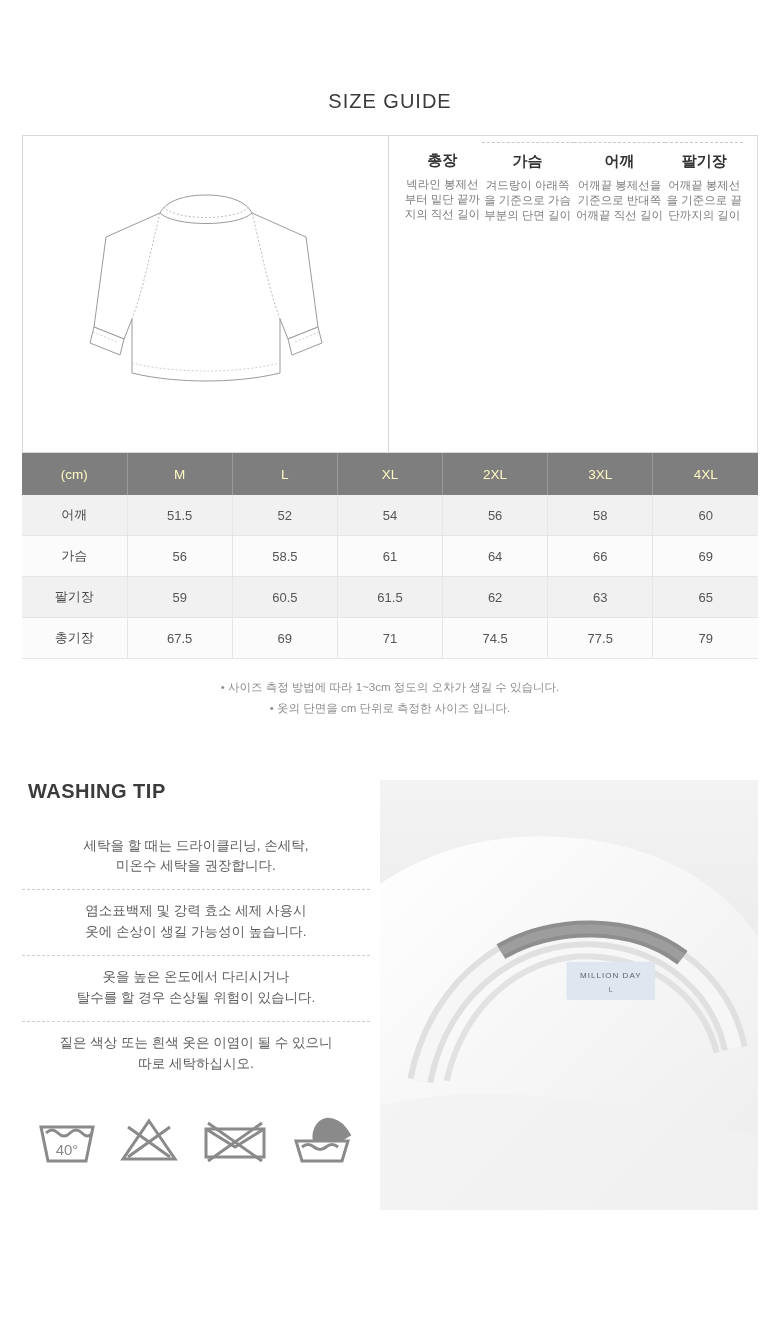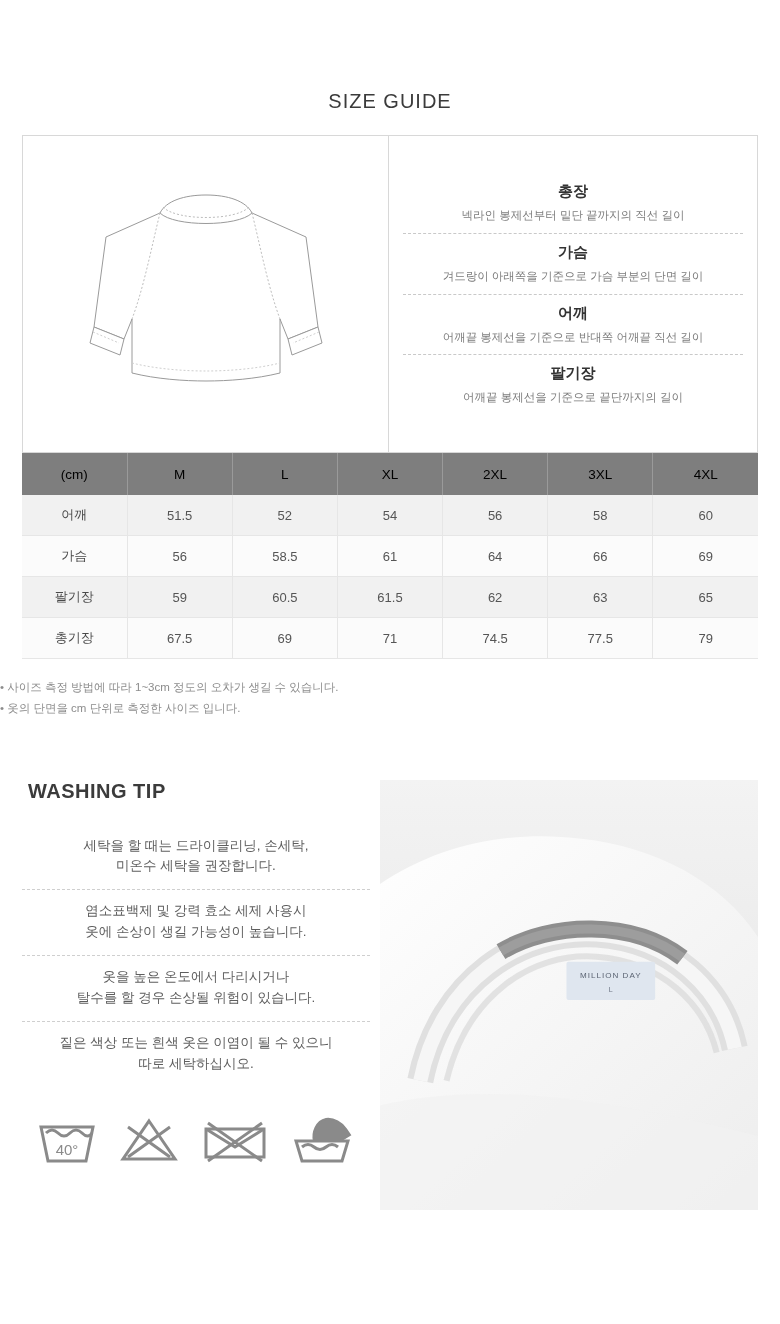--- a/index.html
+++ b/index.html
@@ -44,21 +44,21 @@
     width: 365px;
     border-right: 1px solid #d8d8d8;
     position: relative;
     display: flex;
     align-items: center;
     justify-content: center;
   }
   .guide-right {
     flex: 1;
     display: flex;
-    flex-direction: column;
+    flex-direction: row;
     justify-content: center;
     padding: 6px 14px;
     box-sizing: border-box;
   }
   .guide-item {
     text-align: center;
     padding: 9px 0 10px 0;
   }
   .guide-item + .guide-item {
     border-top: 1px dashed #c9c9c9;
@@ -84,21 +84,21 @@
   }
   .size-table th, .size-table td {
     text-align: center;
     font-size: 13px;
     height: 38px;
     border: none;
     color: #555;
   }
   .size-table thead th {
     background: #7e7e7e;
-    color: #000000;
+    color: #fef9c3;
     font-weight: normal;
     font-size: 13.5px;
     height: 40px;
   }
   .size-table thead th + th {
     border-left: 1px solid #9a9a9a;
   }
   .size-table tbody tr:nth-child(odd) td {
     background: #f1f1f1;
   }
@@ -110,21 +110,21 @@
     border-left: 1px solid #e6e6e6;
   }
   .size-table tbody td:first-child {
     border-left: none;
   }
   .size-table tbody td.label-col {
     color: #4a4a4a;
   }
 
   .notes {
-    text-align: left;
+    text-align: center;
     margin: 18px 0 0 0;
     color: #8c8c8c;
     font-size: 11.5px;
     line-height: 1.85;
   }
 
   .divider-space {
     height: 60px;
   }
 

